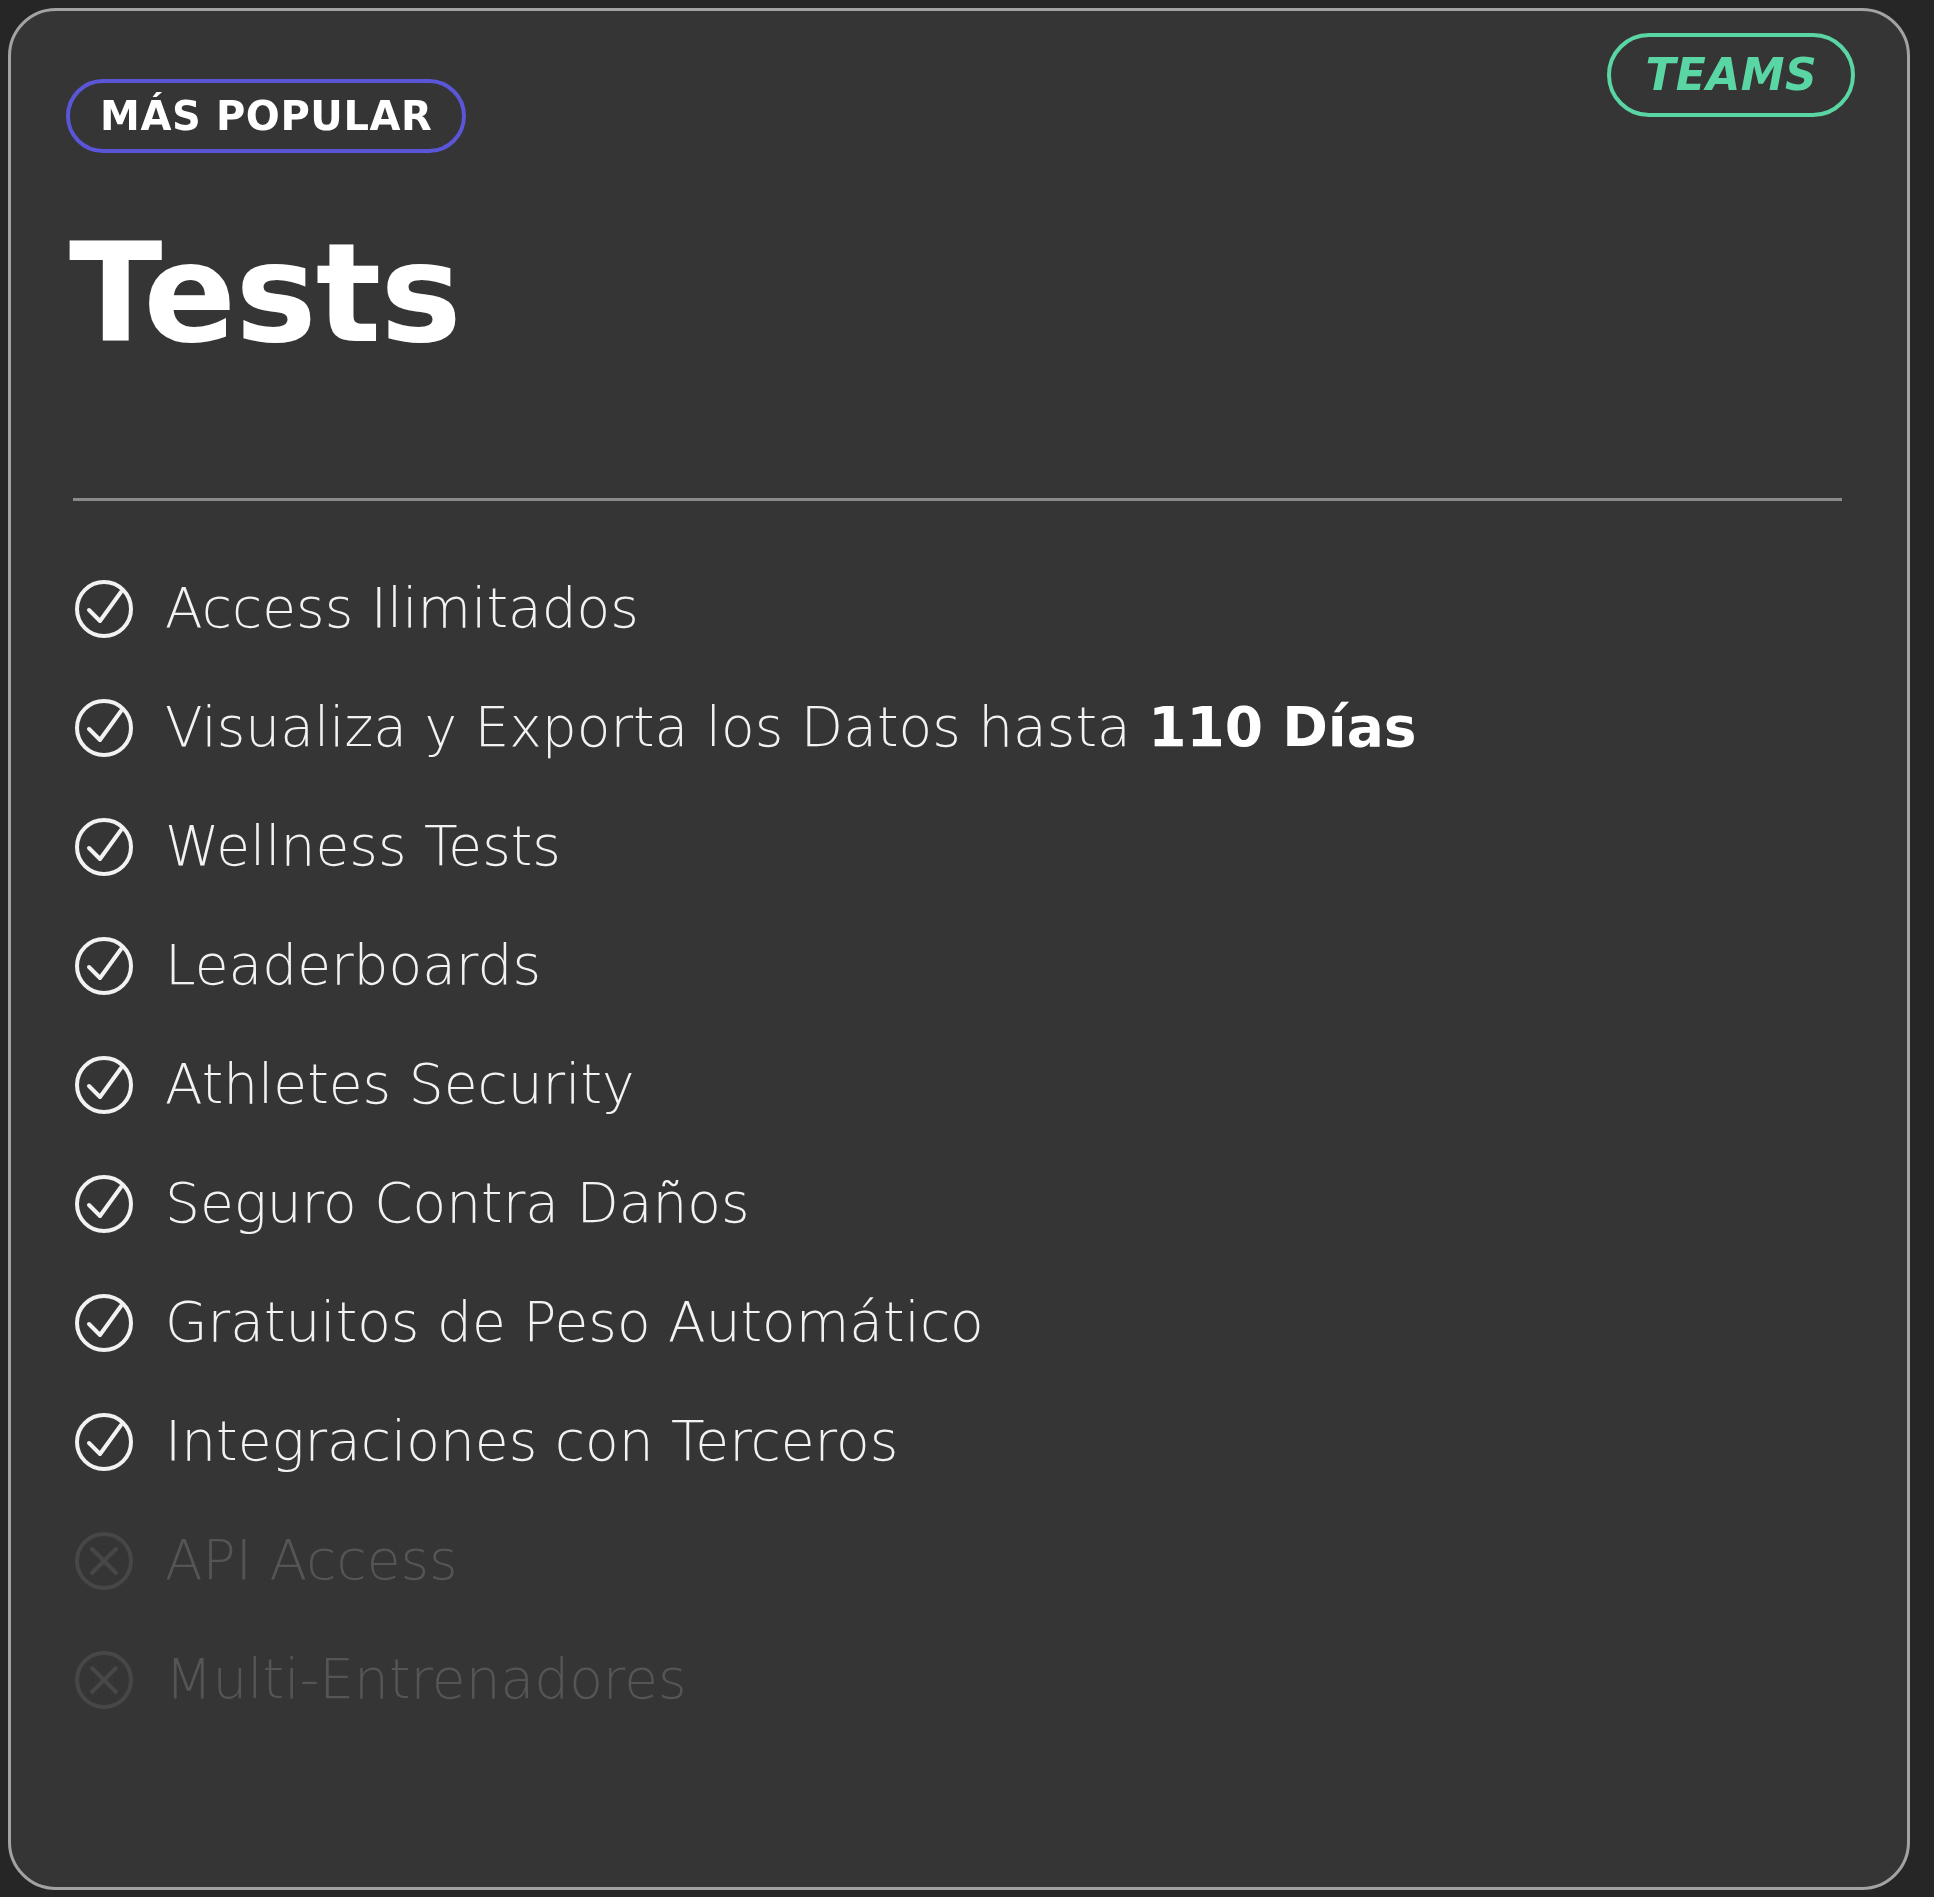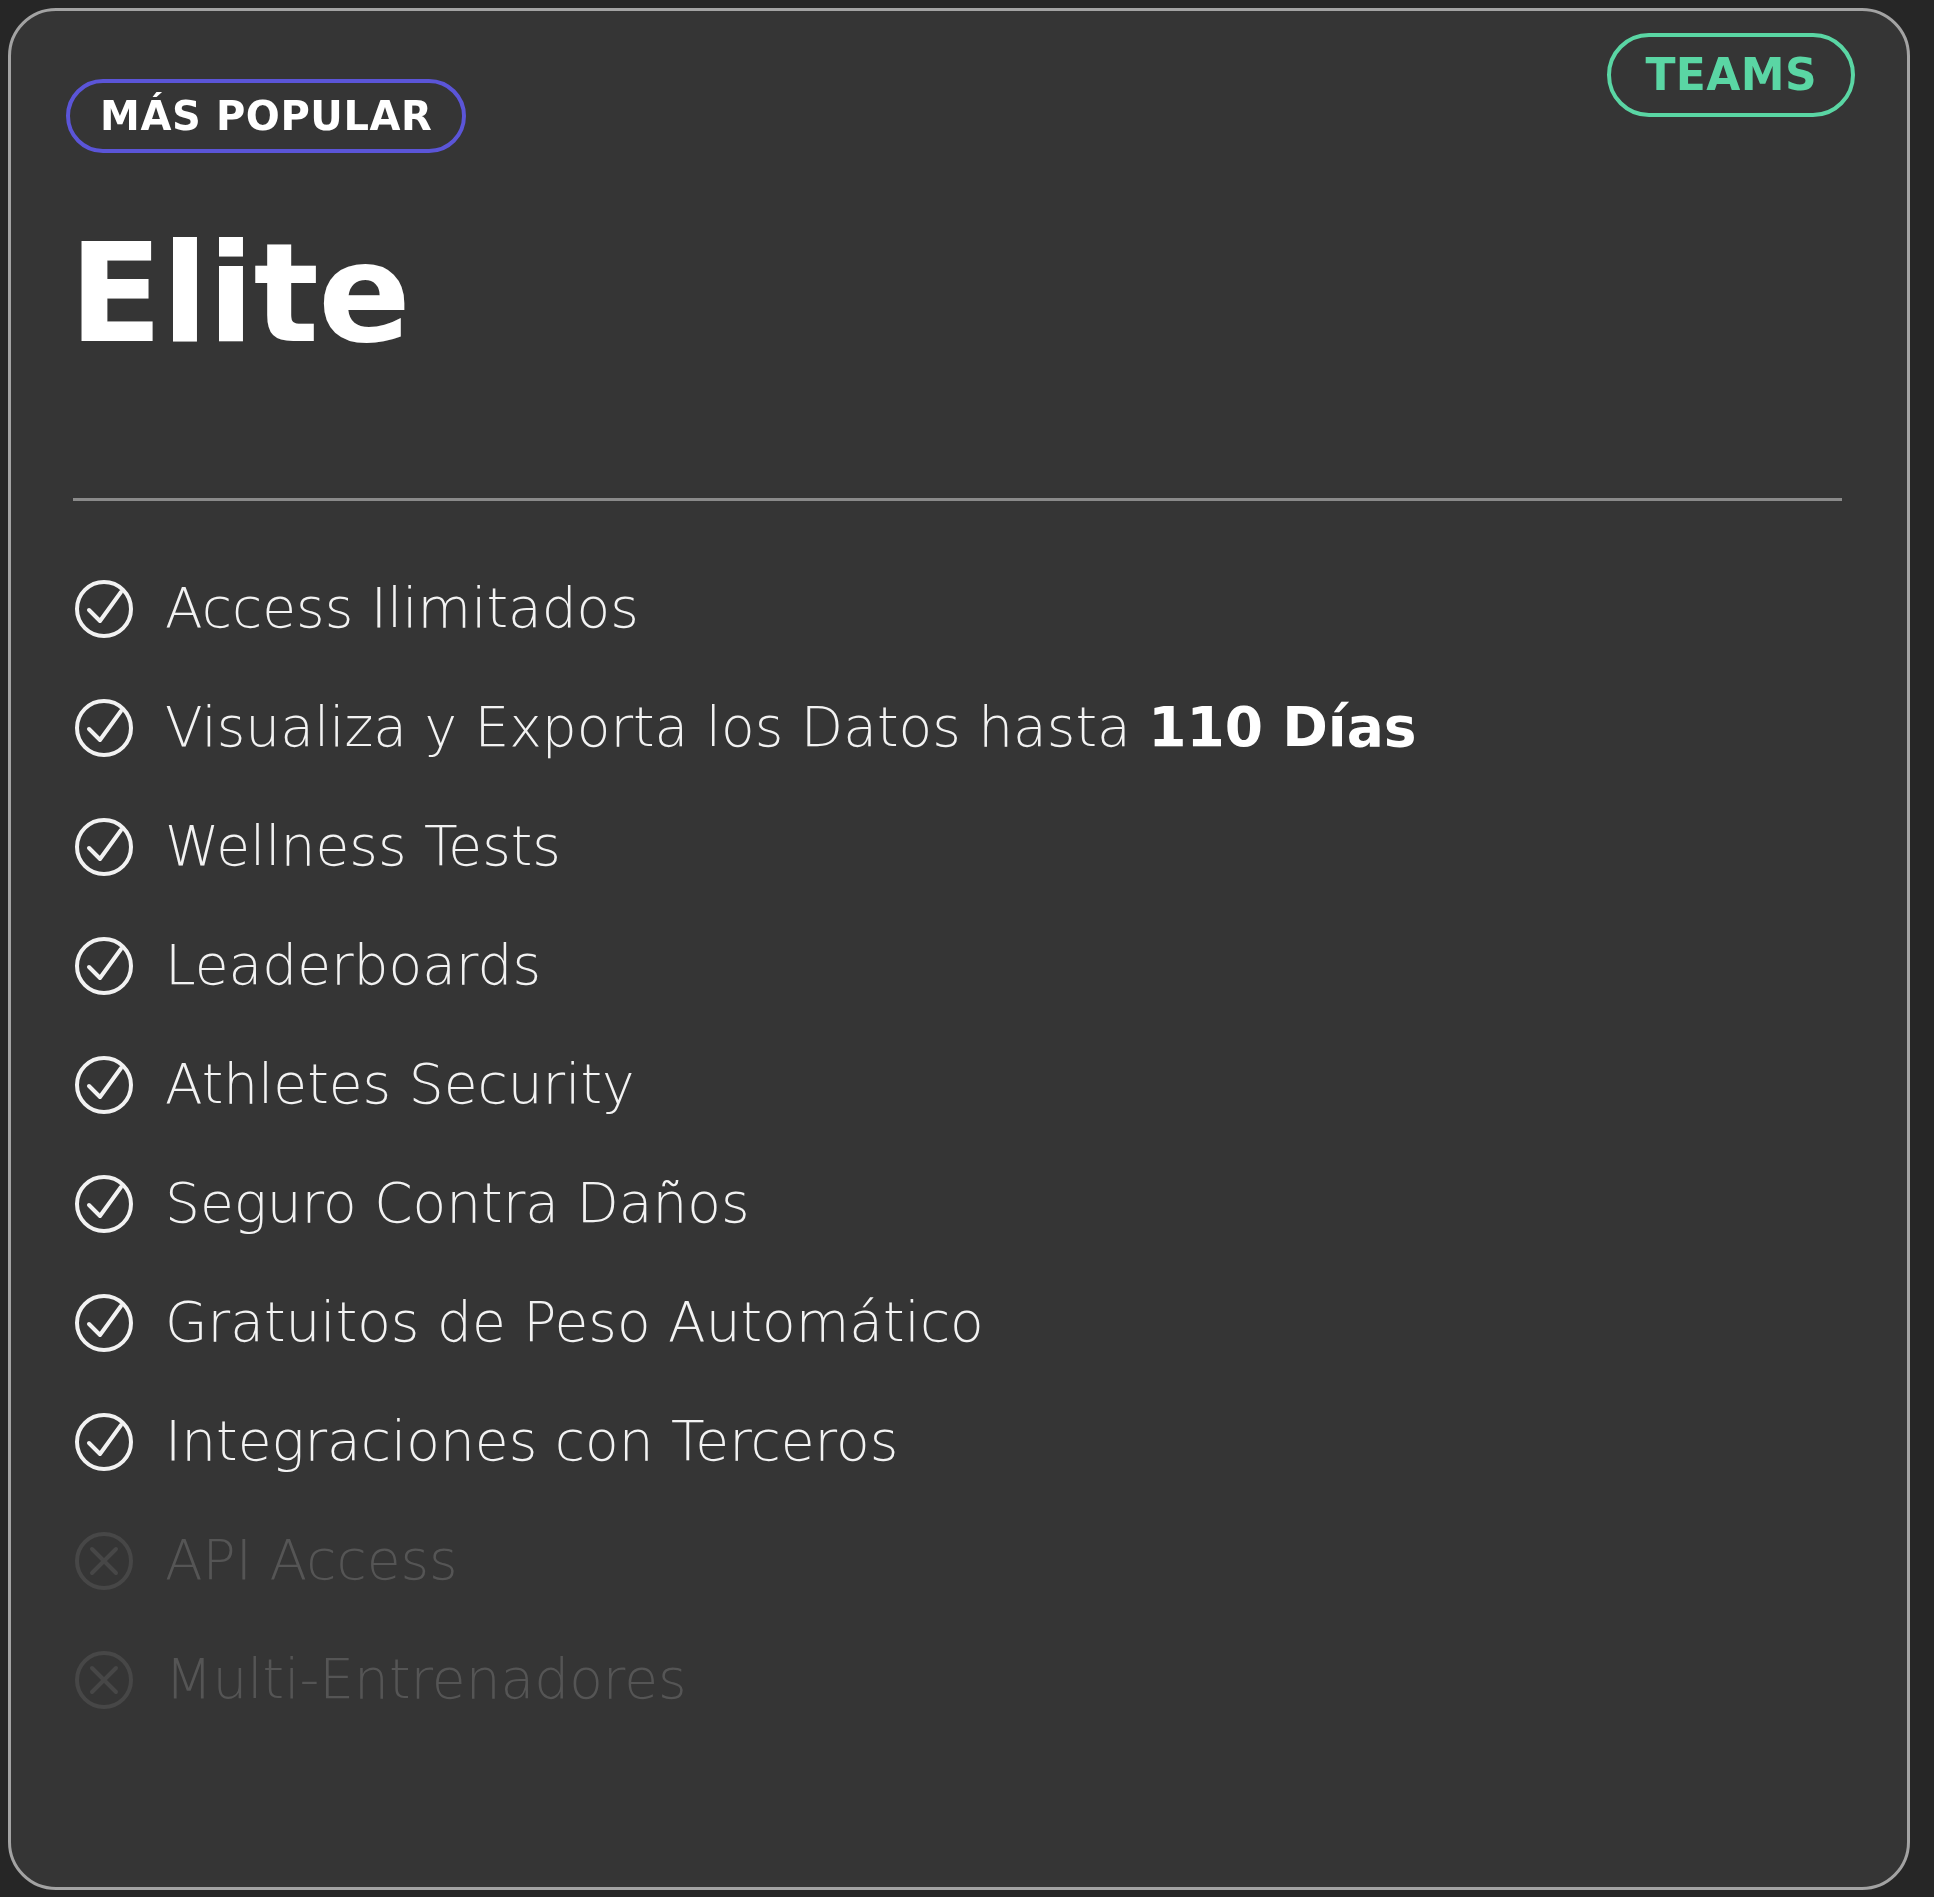--- a/index.html
+++ b/index.html
@@ -65,20 +65,21 @@
     top: 22px;
     height: 84px;
     box-sizing: border-box;
     padding: 0 34px;
     display: flex;
     align-items: center;
     justify-content: center;
     border: 4px solid #5ad6a4;
     border-radius: 46px;
     background: transparent;
+    font-style: italic;
   }
   .badge-teams-label {
     color: #5ad6a4;
     font-size: 44px;
     font-weight: bold;
     letter-spacing: 0.4px;
     line-height: 1;
     white-space: nowrap;
   }
 
@@ -155,21 +156,21 @@
   <div class="card-header">
     <div class="badge-popular">
       <span class="badge-popular-label">MÁS POPULAR</span>
     </div>
 
     <div class="badge-teams">
       <span class="badge-teams-label">TEAMS</span>
     </div>
   </div>
 
-  <h1 class="plan-title">Elite</h1>
+  <h1 class="plan-title">Tests</h1>
 
   <div class="divider"></div>
 
   <ul class="feature-list" id="feature-list">
       <li class="feature-row">
         <svg viewBox="0 0 62 62" class="feature-icon">
           <circle cx="31" cy="31" r="27" fill="none" stroke="#f2f2f2" stroke-width="4"></circle>
           <path d="M16 32 L27 43 L48 14" fill="none" stroke="#f2f2f2" stroke-width="4" stroke-linecap="round" stroke-linejoin="round"></path>
         </svg>
         <span class="feature-label">Access Ilimitados</span>

